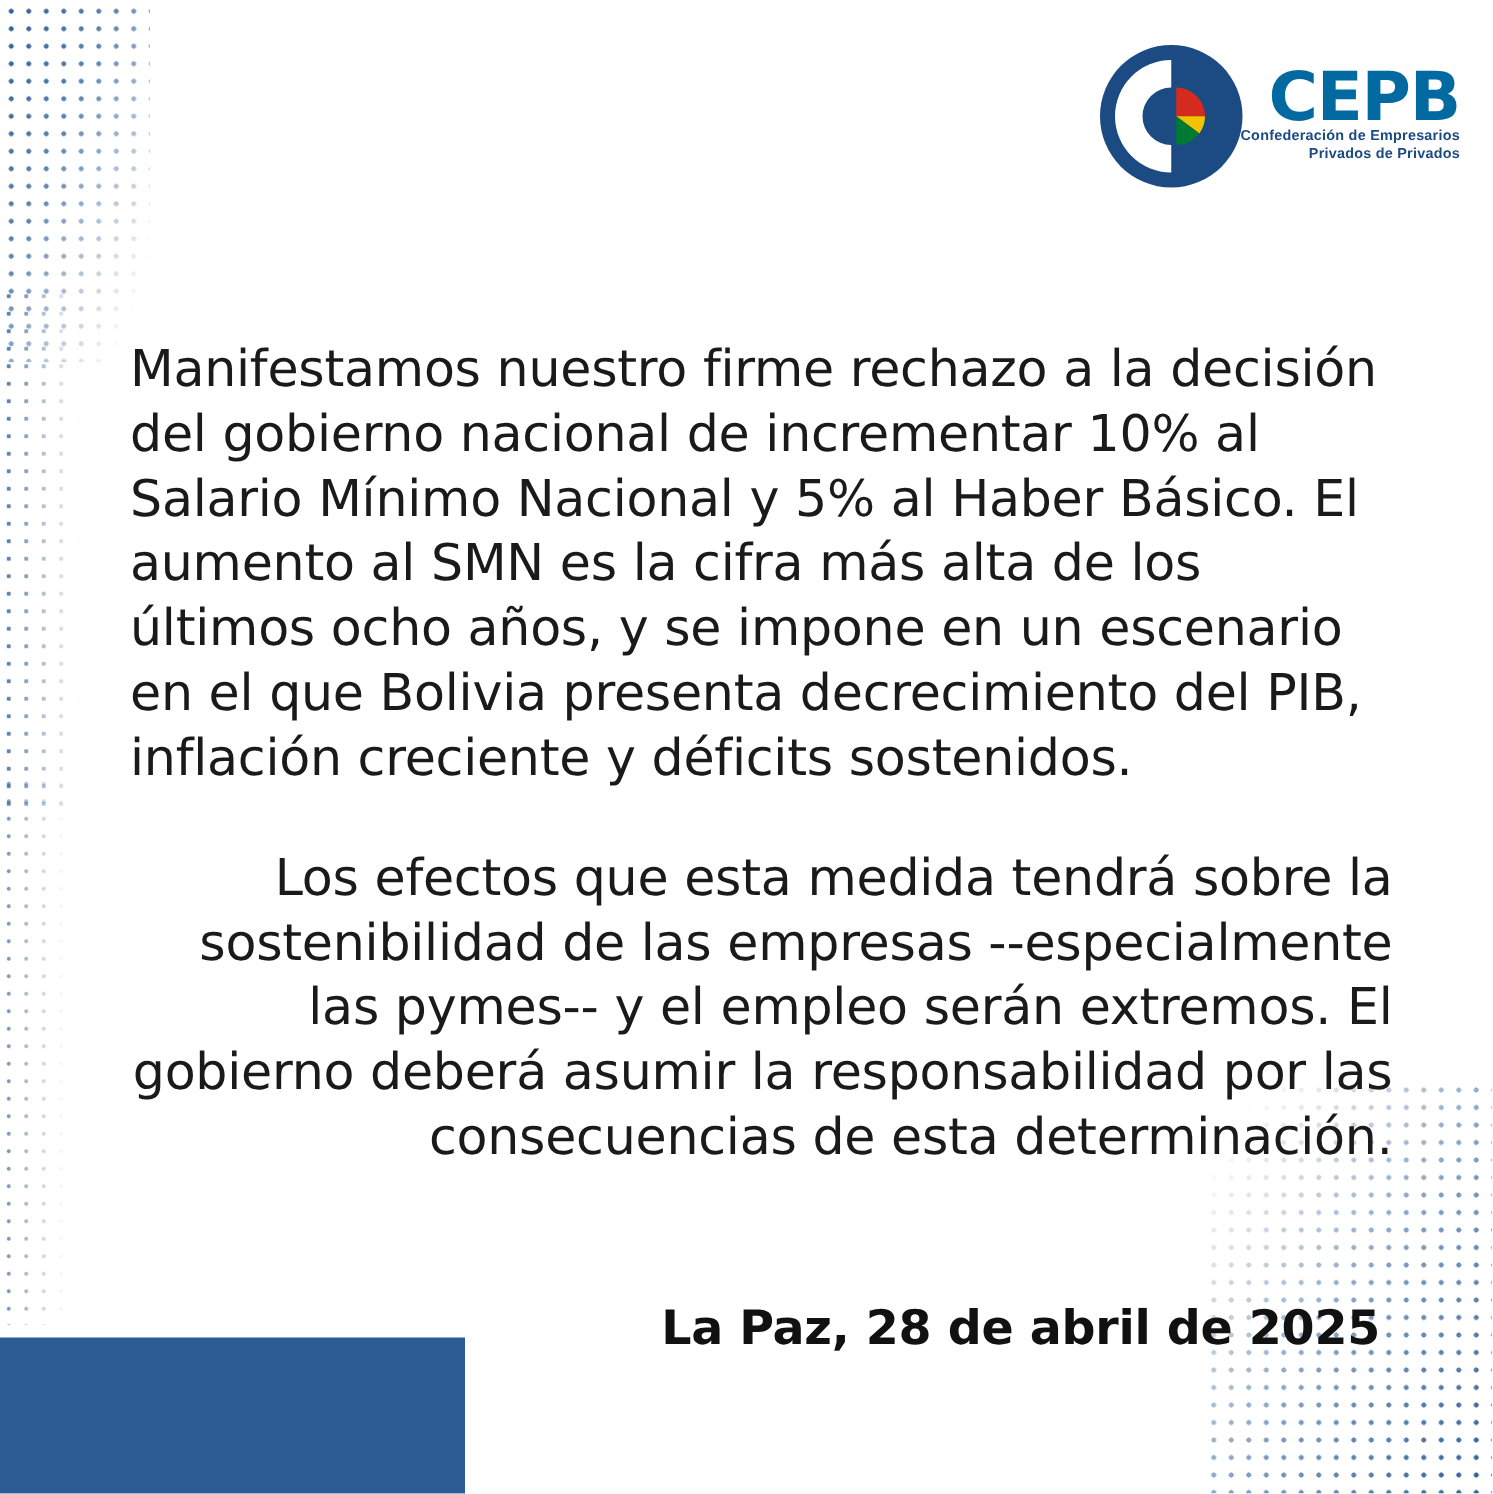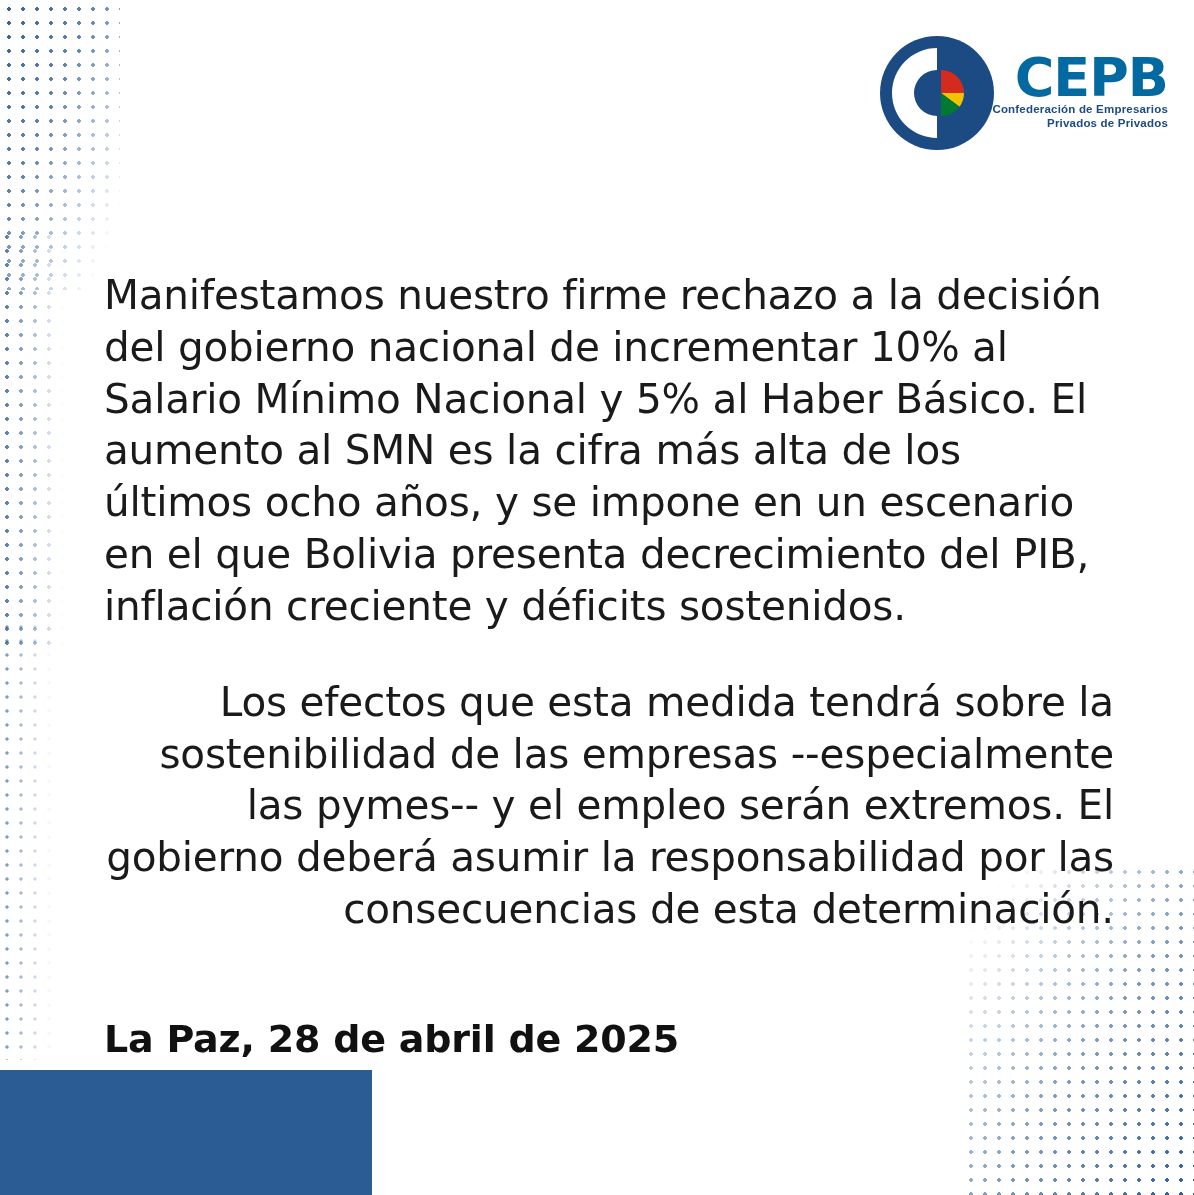--- a/index.html
+++ b/index.html
@@ -141,23 +141,23 @@
     margin: 0 0 44px 0;
     text-align: left;
   }
   .para:last-of-type {
     margin-bottom: 0;
     text-align: right;
   }
   .place-date {
     position: absolute;
     left: 104px;
-    top: 1017px;
+    top: 1040px;
     width: 1000px;
-    text-align: left;
+    text-align: right;
     font-family: "DejaVu Sans", sans-serif;
     font-weight: bold;
     font-size: 38px;
     color: #111111;
     letter-spacing: -0.2px;
   }
 </style>
 </head>
 <body>
 

